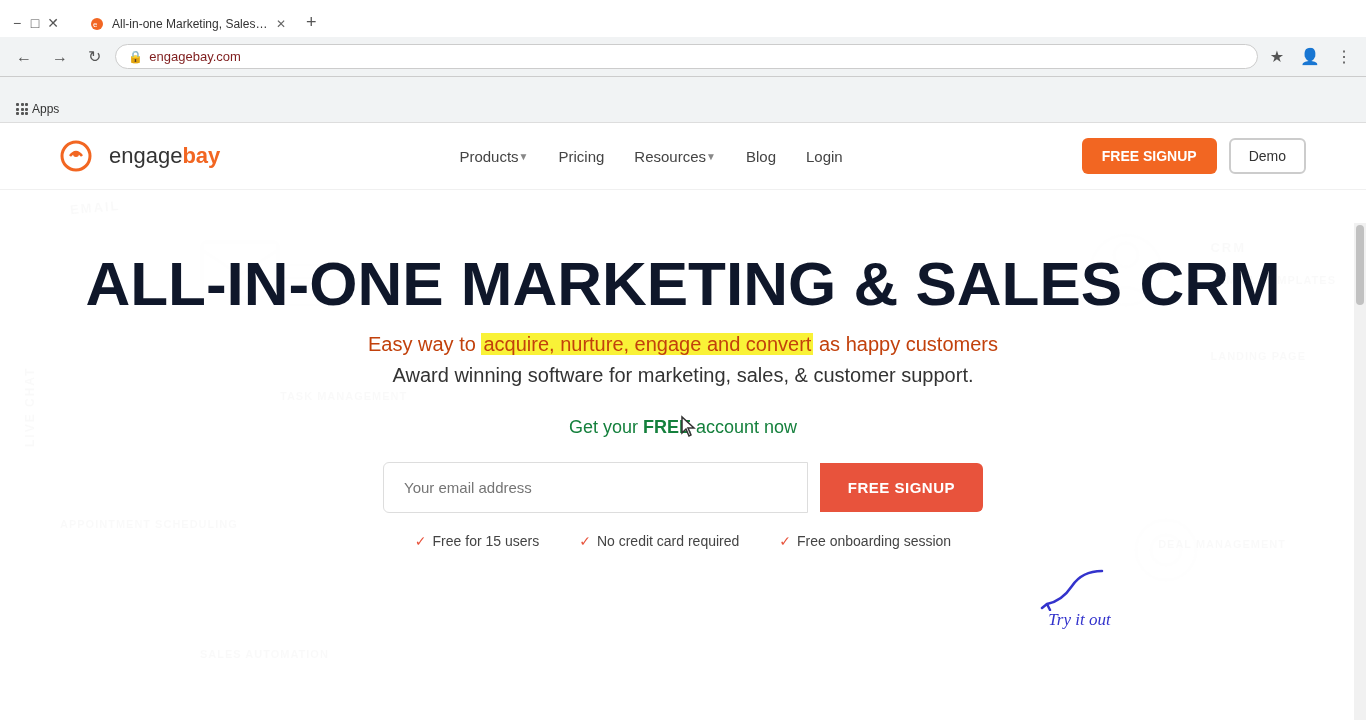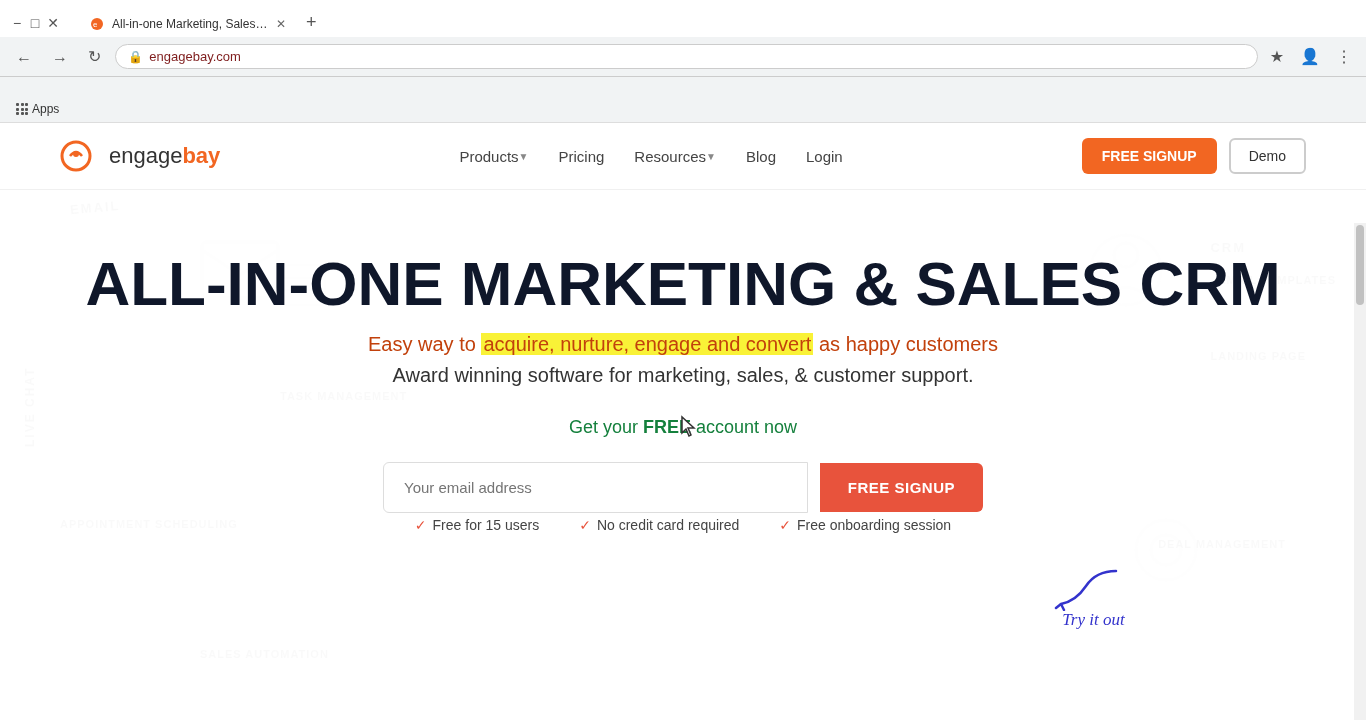--- a/index.html
+++ b/index.html
@@ -44,21 +44,21 @@
     
     .bg-icons { position: absolute; top: 0; left: 0; width: 100%; height: 100%; pointer-events: none; opacity: 0.07; }
 
     .hero-title { font-size: 62px; font-weight: 900; color: #0f172a; line-height: 1.1; margin-bottom: 15px; position: relative; z-index: 1; }
     .hero-subtitle { font-size: 20px; color: #c2410c; margin-bottom: 8px; position: relative; z-index: 1; }
     .hero-subtitle .highlight { background: #f9f237; padding: 0 2px; }
     .hero-subtitle2 { font-size: 20px; color: #333; margin-bottom: 30px; position: relative; z-index: 1; }
     .hero-cta-text { font-size: 18px; color: #15803d; margin-bottom: 24px; position: relative; z-index: 1; }
     .hero-cta-text strong { font-weight: 700; }
 
-    .signup-form { display: flex; align-items: center; gap: 12px; max-width: 600px; margin: 0 auto 4px; position: relative; z-index: 1; }
+    .signup-form { display: flex; align-items: center; gap: 12px; max-width: 600px; margin: 0 auto 20px; position: relative; z-index: 1; }
     .email-input { flex: 1; padding: 16px 20px; border: 1.5px solid #ddd; border-radius: 6px 0 0 6px; font-size: 15px; color: #999; outline: none; }
     .btn-signup-hero { background: #e8533c; color: #fff; border: none; padding: 16px 28px; font-size: 15px; font-weight: 700; cursor: pointer; border-radius: 0 6px 6px 0; letter-spacing: 0.5px; }
 
     .benefits { display: flex; justify-content: center; gap: 40px; position: relative; z-index: 1; }
     .benefit-item { display: flex; align-items: center; gap: 6px; font-size: 14px; color: #444; }
     .check-icon { color: #e8533c; font-size: 14px; }
 
     
     .try-it-out { position: absolute; right: 280px; bottom: 100px; z-index: 2; }
 
@@ -226,21 +226,21 @@
       <div class="benefit-item">
         <span class="check-icon">✓</span>
         <span>No credit card required</span>
       </div>
       <div class="benefit-item">
         <span class="check-icon">✓</span>
         <span>Free onboarding session</span>
       </div>
     </div>
 
-    <div class="try-it-out" style="position:absolute;right:240px;bottom:80px;">
+    <div class="try-it-out" style="position:absolute;right:254px;bottom:80px;">
       <svg width="80" height="45" viewBox="0 0 80 45">
         <path d="M70 5 Q50 5 40 20 Q30 35 15 38" fill="none" stroke="#3333cc" stroke-width="2.5" stroke-linecap="round"></path>
         <path d="M10 42 L15 38 L18 44" fill="none" stroke="#3333cc" stroke-width="2.5" stroke-linecap="round" stroke-linejoin="round"></path>
       </svg>
       <div style="font-size:17px;color:#3333cc;font-family:'Comic Sans MS',cursive;margin-top:-5px;margin-left:15px;font-style:italic;">Try it out</div>
     </div>
 
     <div class="cursor">
       <svg width="20" height="24" viewBox="0 0 20 24">
         <path d="M2 2 L2 18 L6 14 L9 21 L11 20 L8 13 L14 13 Z" fill="white" stroke="#333" stroke-width="1.5"></path>

